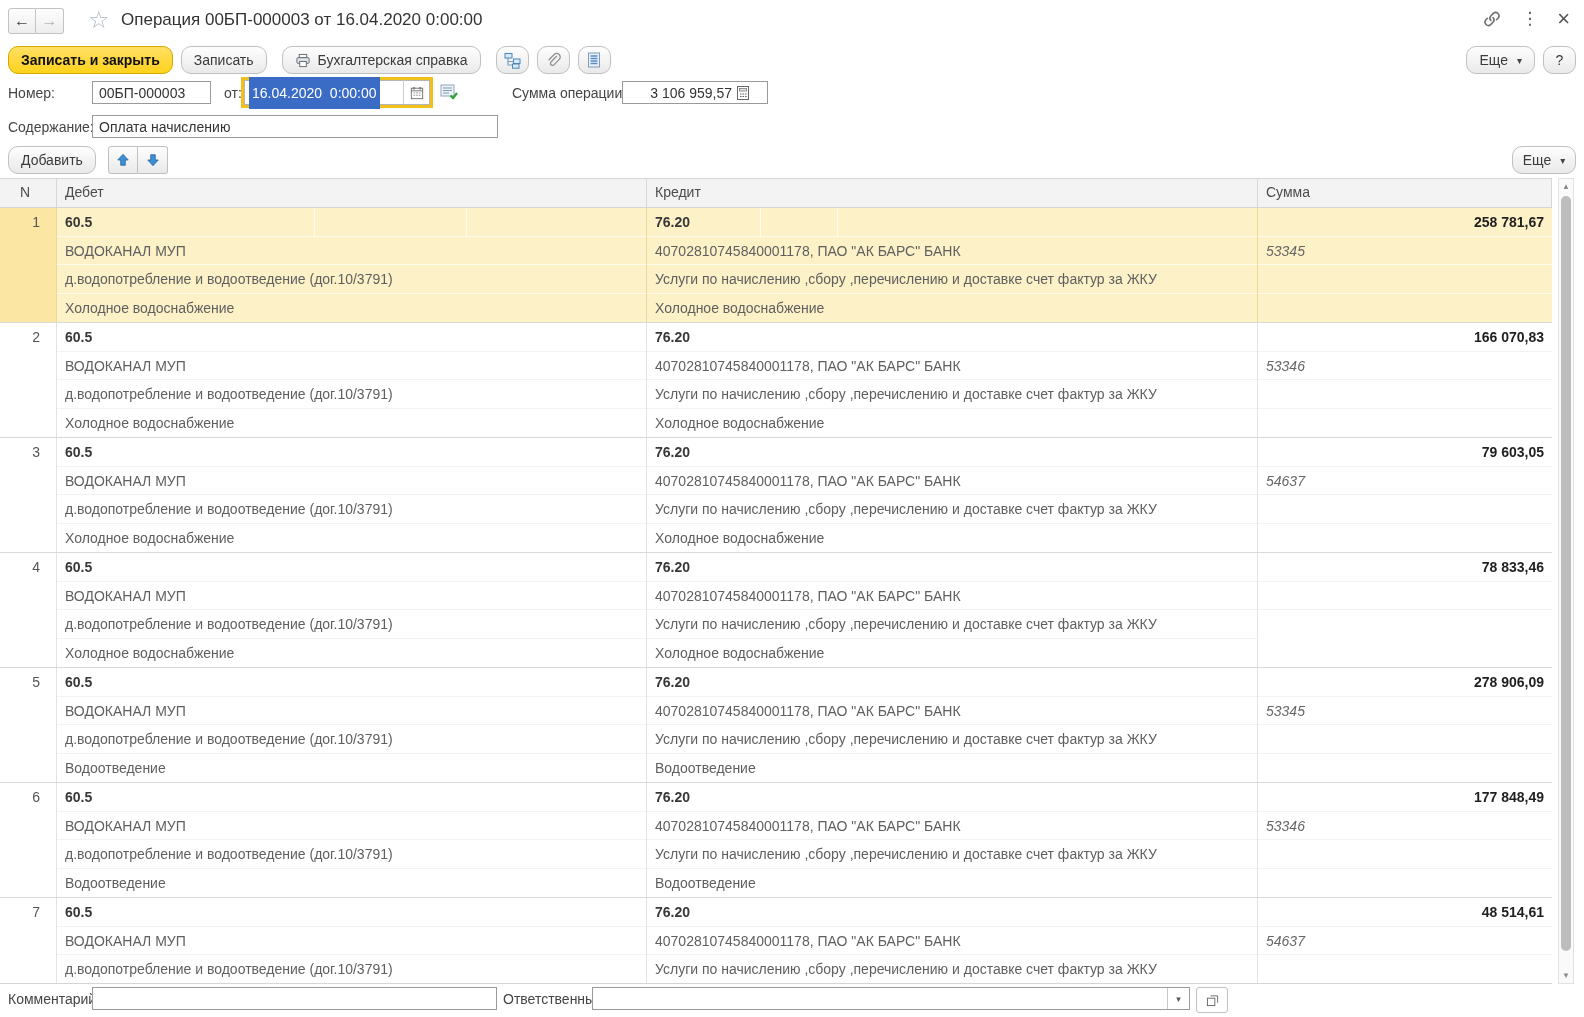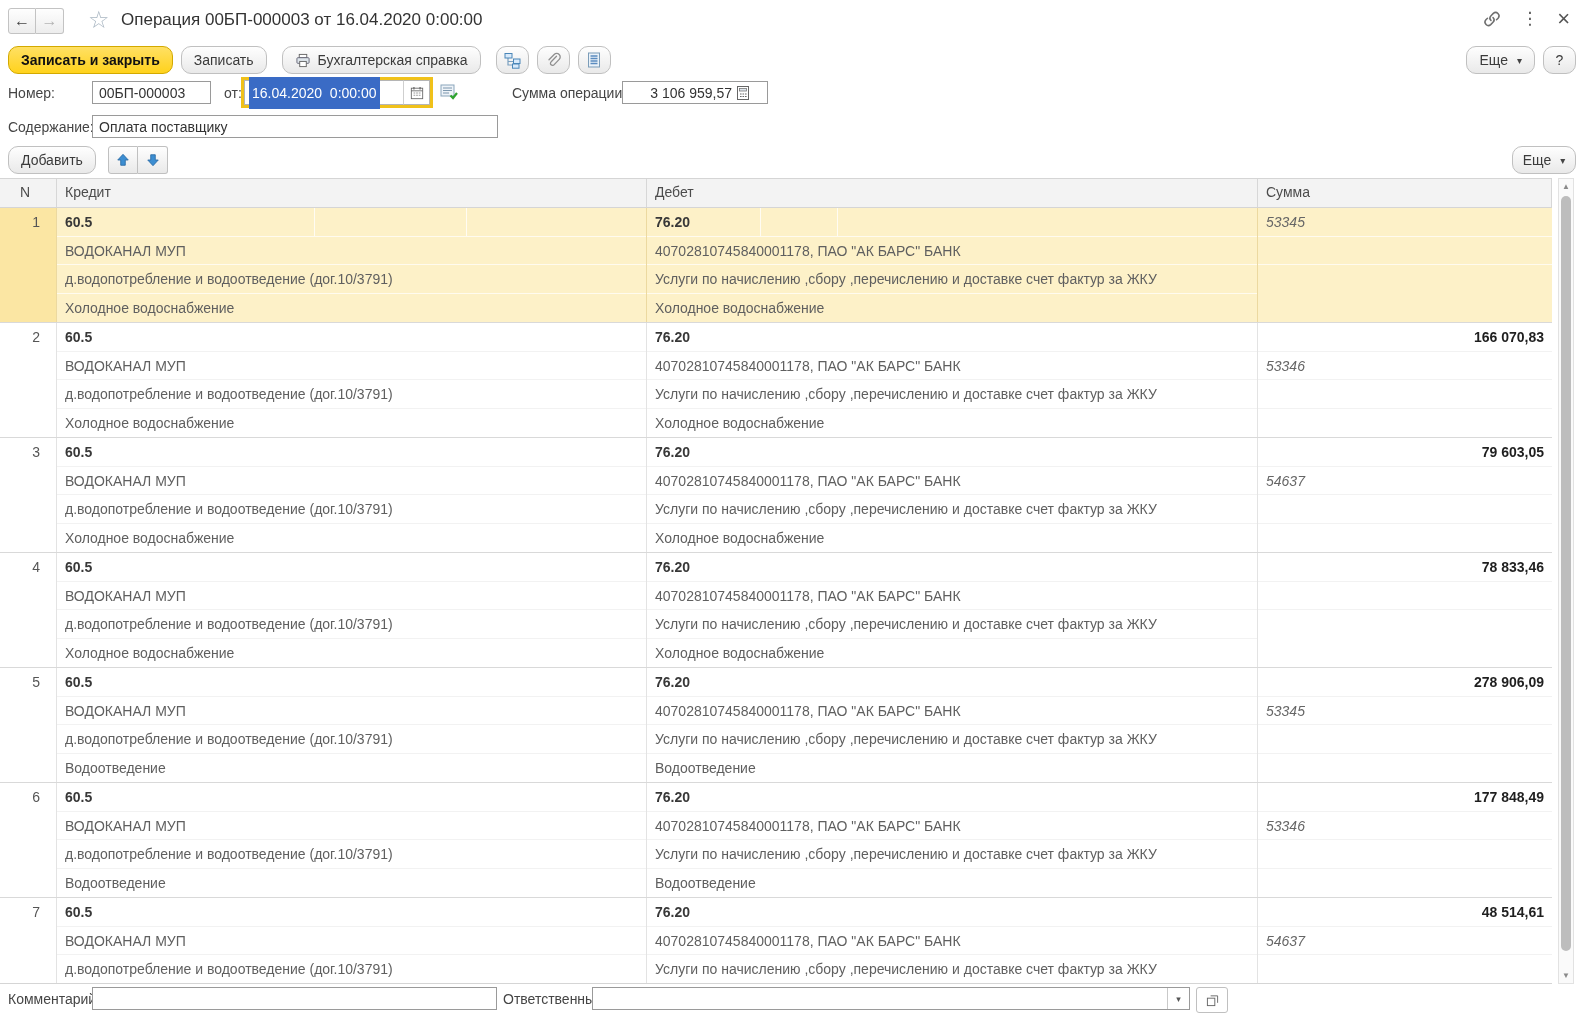--- a/index.html
+++ b/index.html
@@ -193,21 +193,21 @@
       <svg width="12" height="14" viewBox="0 0 12 14">
         <rect x="0.5" y="0.5" width="11" height="13" fill="#fff" stroke="#666"></rect>
         <rect x="2.5" y="2.5" width="7" height="2.5" fill="#dfe7ee" stroke="#777" stroke-width=".8"></rect>
         <path d="M3 8h1.6M5.5 8h1.6M8 8h1.6M3 10.5h1.6M5.5 10.5h1.6M8 10.5h1.6" stroke="#666" stroke-width="1.2"></path>
       </svg>
     </span>
   </span>
 </div>
 
 <div class="flabel" style="left:8px;top:119px">Содержание:</div>
-<div class="finput" style="left:92px;top:115px;width:406px">Оплата поставщику</div>
+<div class="finput" style="left:92px;top:115px;width:406px">Оплата начислению</div>
 
 <button class="btn tbar-add">Добавить</button>
 <div class="updown">
   <button class="btn iconbtn" style="width:30px">
     <span>
       <svg width="14" height="14" viewBox="0 0 16 16">
           <path d="M8 1.5 14 8h-3.4v6H5.4V8H2z" fill="#3c8ed2" stroke="#2d6da6"></path>
         </svg>
     </span>
   </button>
@@ -220,40 +220,41 @@
   </button>
 </div>
 <button class="btn tbar-more">
   <span>Еще</span>
   <span class="dd">▾</span>
 </button>
 
 <div class="table">
   <div class="thead">
     <div class="th th-n">N</div>
+    <div class="th">Дебет</div>
     <div class="th">Кредит</div>
-    <div class="th">Дебет</div>
     <div class="th">Сумма</div>
   </div>
 
   <div class="trow selected">
     <div class="cell cell-n">1</div>
     <div class="cell">
       <div class="line b acct">60.5</div>
       <div class="line b">ВОДОКАНАЛ МУП</div>
       <div class="line b">д.водопотребление и водоотведение (дог.10/3791)</div>
       <div class="line">Холодное водоснабжение</div>
     </div>
     <div class="cell">
       <div class="line b acct">76.20</div>
       <div class="line b">40702810745840001178, ПАО "АК БАРС" БАНК</div>
       <div class="line b">Услуги по начислению ,сбору ,перечислению и доставке счет фактур за ЖКУ</div>
       <div class="line">Холодное водоснабжение</div>
     </div>
     <div class="cell" style="border-right:none">
+      <div class="line b sumv">258 781,67</div>
       <div class="line b docn">53345</div>
       <div class="line b"></div>
       <div class="line"></div>
     </div>
     <i class="sdv" style="left:314px"></i>
     <i class="sdv" style="left:466px"></i>
     <i class="sdv" style="left:760px"></i>
     <i class="sdv" style="left:837px"></i>
   </div>
 

